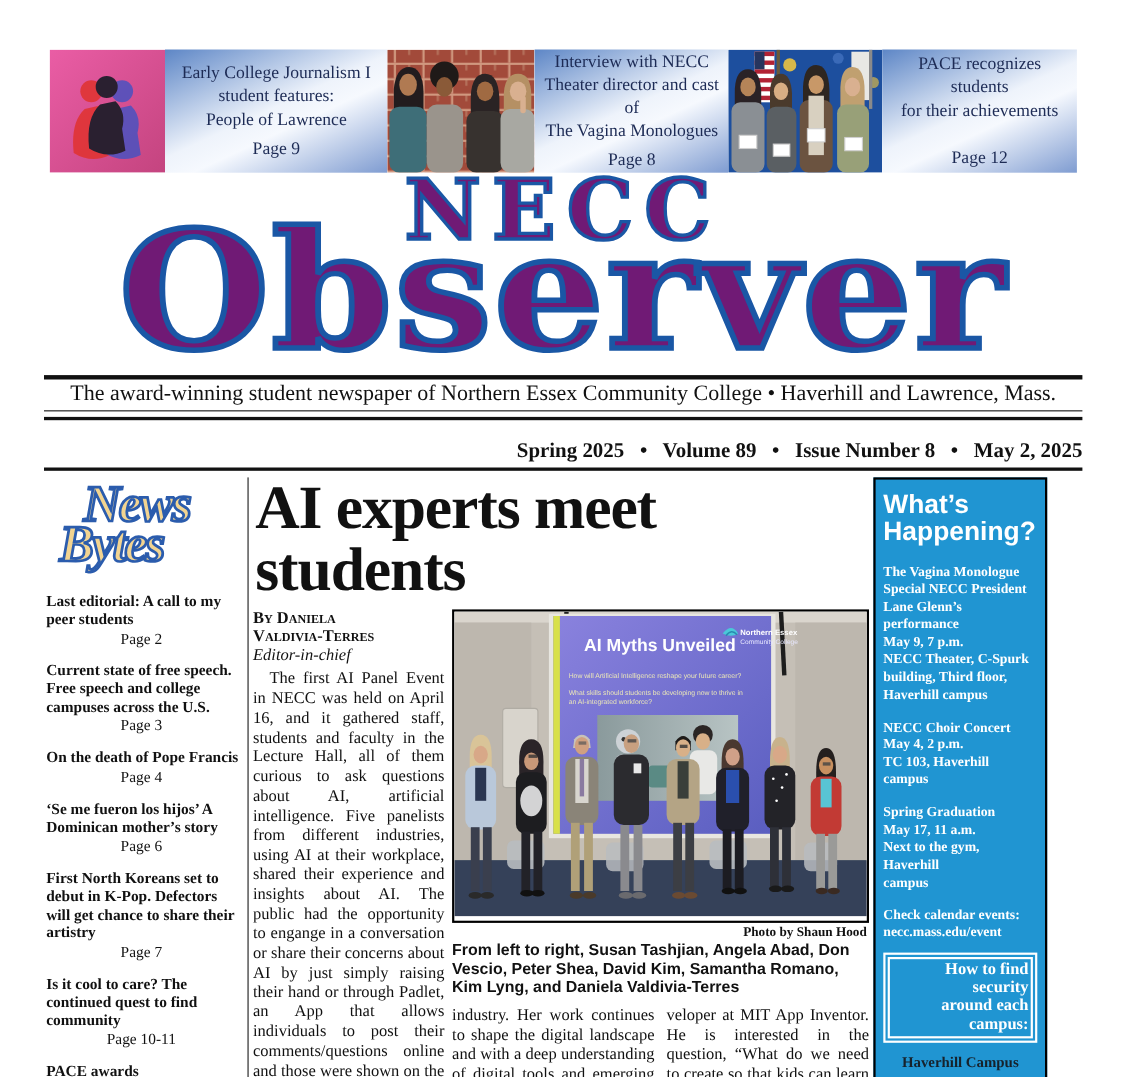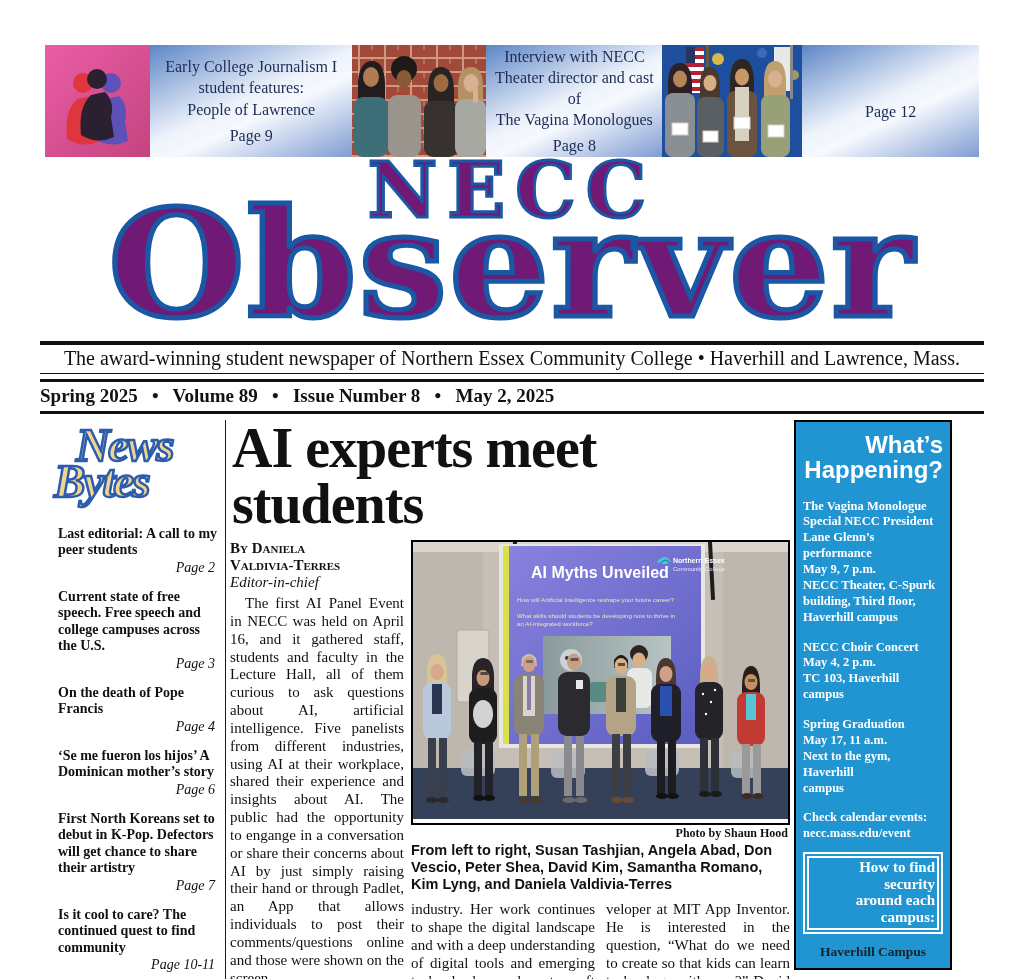--- a/index.html
+++ b/index.html
@@ -19,35 +19,35 @@
   .masthead{color:#701a75;text-align:center;margin-top:2px;}
   .masthead-top{font-family:"DejaVu Serif",serif;font-weight:bold;font-size:76px;line-height:.85;
     letter-spacing:10px;-webkit-text-stroke:3px #1a57a5;margin-bottom:-32px;position:relative;z-index:2;}
   .masthead-main{font-family:"DejaVu Serif",serif;font-weight:bold;font-size:148px;line-height:.98;
     letter-spacing:2px;-webkit-text-stroke:5px #1a57a5;transform:scaleX(1.06);transform-origin:center;}
 
   
   .tagline{margin:4px 40px 0;border-top:4px solid #111;border-bottom:1.5px solid #111;
     text-align:center;font-weight:normal;font-size:20px;padding:2px 0 3px;}
   .issueline{margin:5px 40px 0;border-top:3.5px solid #111;border-bottom:3.5px solid #111;
-    text-align:left;font-weight:bold;font-size:19px;padding:3px 0 4px;white-space:pre;}
+    text-align:right;font-weight:bold;font-size:19px;padding:17px 0 4px;white-space:pre;}
 
   
   .main{margin:6px 34px 0 40px;display:grid;grid-template-columns:186px 560px 158px;column-gap:4px;}
 
   
   .nb{border-right:1.5px solid #1a1a1a;padding:2px 6px 0 2px;}
   .nb-logo{position:relative;height:88px;margin-bottom:16px;
     font-family:"Liberation Serif",serif;font-style:italic;font-weight:bold;font-size:47px;
     color:#f2d491;-webkit-text-stroke:2.5px #2b5cad;letter-spacing:-2px;}
   .nb-logo .l1{position:absolute;left:34px;top:-4px;}
   .nb-logo .l2{position:absolute;left:12px;top:32px;}
-  .nb-item{margin-bottom:13px;margin-left:16px;}
+  .nb-item{margin-bottom:13px;}
   .nb-title{font-weight:bold;font-size:14px;line-height:1.18;}
-  .nb-page{font-size:14px;text-align:right;padding-right:4px;margin-top:1px;font-style:italic;}
+  .nb-page{font-size:14px;text-align:center;padding-right:4px;margin-top:1px;}
 
   
   .headline{font-weight:bold;font-size:56px;line-height:1;letter-spacing:-1px;margin:0 0 8px 2px;}
   .article{display:flex;gap:7px;}
   .colA{width:174px;flex:0 0 auto;font-size:15px;line-height:1.19;text-align:justify;}
   .byline{font-variant-caps:small-caps;font-weight:bold;font-size:15px;line-height:1.15;}
   .byrole{font-style:italic;font-size:15px;margin-bottom:3px;}
   .colA p{margin:0;text-indent:15px;}
   .photo-side{width:379px;flex:0 0 auto;}
   .photo-frame{border:2px solid #000;height:281px;overflow:hidden;}
@@ -55,21 +55,21 @@
   .photo-caption{font-family:"Liberation Sans",sans-serif;font-weight:bold;font-size:14.5px;
     line-height:1.17;margin:1px 0 9px;}
   .below-cols{display:flex;gap:11px;}
   .bcol{flex:1;font-size:15px;line-height:1.19;text-align:justify;}
   .bcol p{margin:0;text-indent:15px;}
   .bcol p.noindent{text-indent:0;}
 
   
   .wh{background:#2095d2;border:2.5px solid #000;color:#fff;padding:8px 7px 10px;height:528px;}
   .wh-heading{font-family:"Liberation Sans",sans-serif;font-weight:bold;font-size:24px;
-    line-height:1.06;margin:2px 0 16px;text-align:right;}
+    line-height:1.06;margin:2px 0 16px;}
   .wh-event{font-weight:bold;font-size:12.5px;line-height:1.27;margin-bottom:14px;}
   .sec-box{border:2px solid #fff;outline:2px solid #fff;outline-offset:2px;margin:4px 4px 14px;
     padding:1px 2px 3px;text-align:right;font-weight:bold;font-size:15px;line-height:1.1;}
   .campus{color:#16222c;text-align:center;font-size:13px;line-height:1.15;}
   .campus .cname{font-weight:bold;font-size:13.5px;margin-top:2px;}
 </style>
 </head>
 <body>
 
 <div class="banner">
@@ -188,20 +188,22 @@
       <g>
         <path d="M102,34 Q103,16 113,16 Q124,16 124,38 L124,60 L102,60 Z" fill="#c0a070"></path>
         <ellipse cx="113" cy="34" rx="7" ry="8.5" fill="#d9b090"></ellipse>
         <rect x="99" y="50" width="29" height="62" rx="8" fill="#98a078"></rect>
         <rect x="106" y="80" width="16" height="12" fill="#fff" stroke="#cfcfcf"></rect>
       </g>
     </svg>
   </div>
 
   <div class="promo-box" style="width:167px">
+    <div class="pre">PACE recognizes students
+for their achievements</div>
     <div class="promo-page gap-lg">Page 12</div>
   </div>
 </div>
 
 <div class="masthead">
   <div class="masthead-top">NECC</div>
   <div class="masthead-main">Observer</div>
 </div>
 
 <div class="tagline">The award-winning student newspaper of Northern Essex Community College • Haverhill and Lawrence, Mass.</div>

